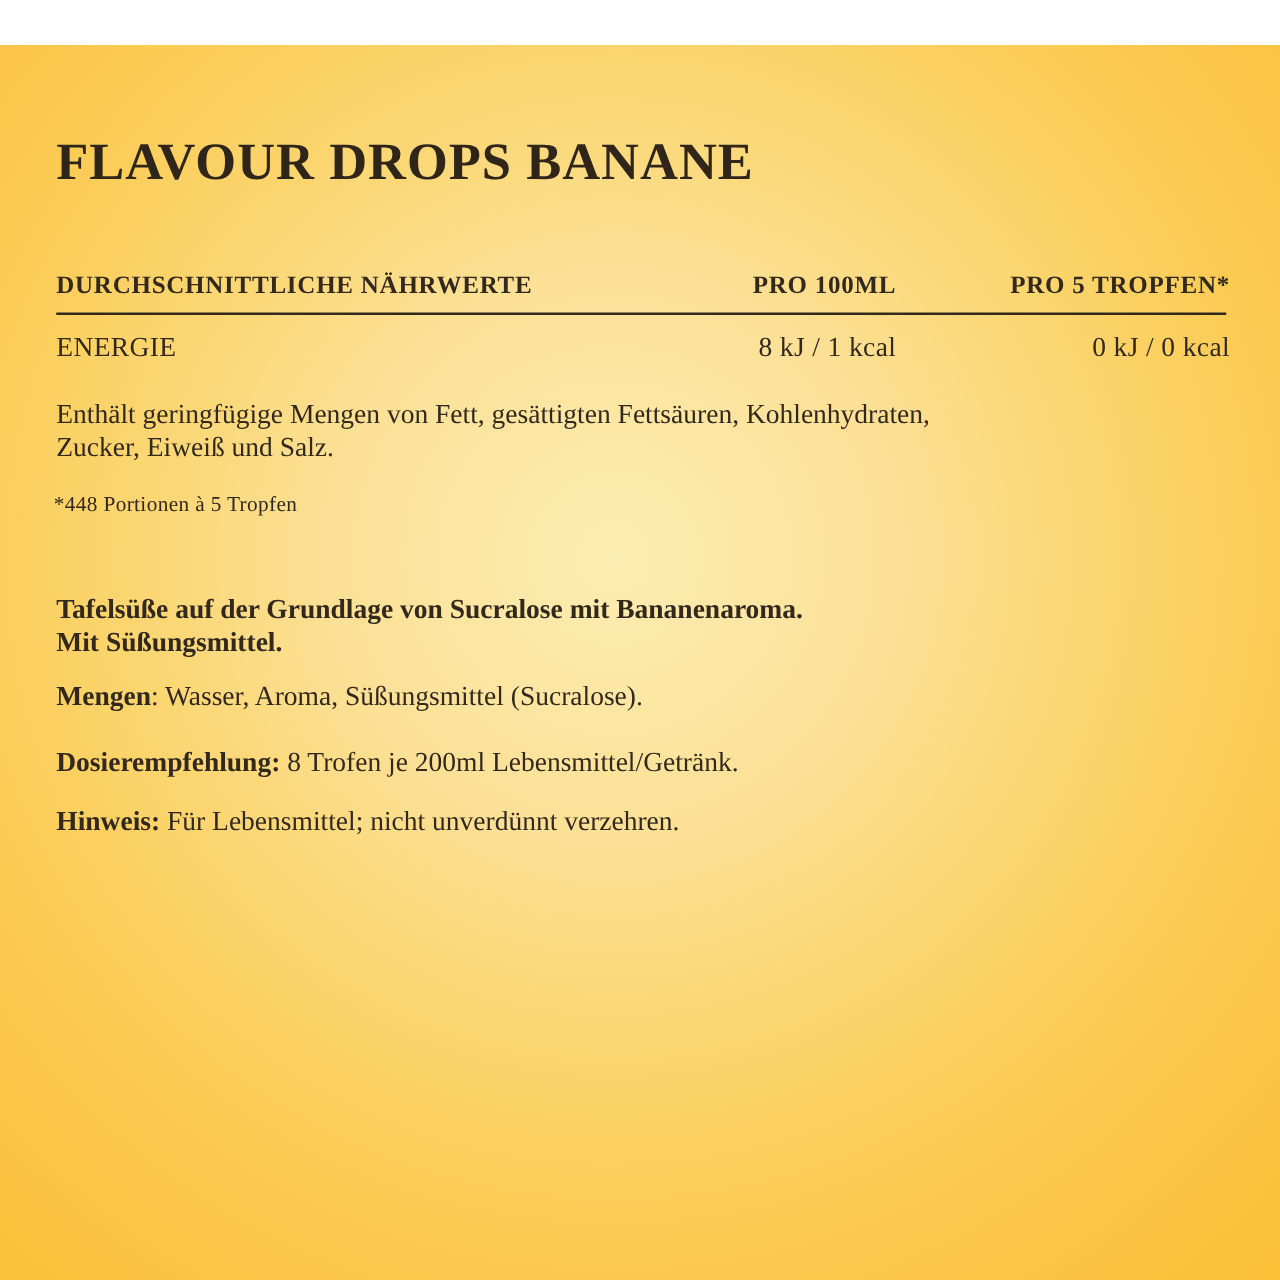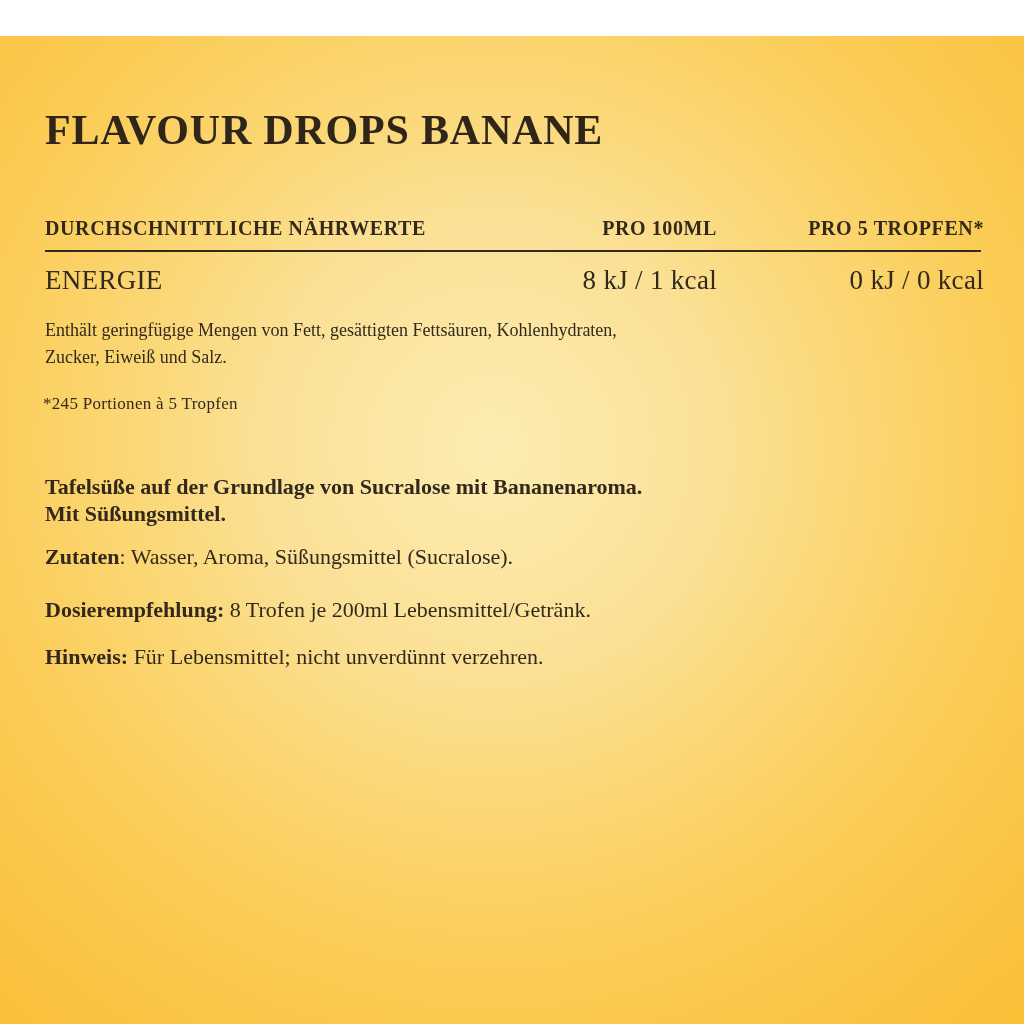--- a/index.html
+++ b/index.html
@@ -34,31 +34,31 @@
   .th-c3 { right: 40px; }
   .rule {
     position: absolute;
     left: 45px; right: 43px; top: 214px;
     height: 2px;
     background: #32291c;
   }
   .td {
     position: absolute;
     top: 229px;
-    font-size: 27px;
+    font-size: 22px;
     letter-spacing: 0.3px;
   }
   .td-name { left: 45px; }
   .td-c2 { right: 307px; }
   .td-c3 { right: 40px; }
   .trace {
     position: absolute;
     left: 45px; top: 281px;
     width: 940px;
-    font-size: 18px;
+    font-size: 22px;
     line-height: 27px;
     white-space: pre-line;
     margin: 0;
   }
   .footnote {
     position: absolute;
     left: 43px; top: 358px;
     font-size: 17px;
     letter-spacing: 0.3px;
     margin: 0;
@@ -100,24 +100,24 @@
     <div class="rule"></div>
 
     <span class="td td-name">ENERGIE</span>
     <span class="td td-c2">8 kJ / 1 kcal</span>
     <span class="td td-c3">0 kJ / 0 kcal</span>
   </div>
 
   <p class="trace">Enthält geringfügige Mengen von Fett, gesättigten Fettsäuren, Kohlenhydraten,
 Zucker, Eiweiß und Salz.</p>
 
-  <p class="footnote">*245 Portionen à 5 Tropfen</p>
+  <p class="footnote">*448 Portionen à 5 Tropfen</p>
 
   <p class="desc">Tafelsüße auf der Grundlage von Sucralose mit Bananenaroma.
 Mit Süßungsmittel.</p>
 
-  <p class="info-line line-ingredients"><b>Zutaten</b><span>: Wasser, Aroma, Süßungsmittel (Sucralose).</span></p>
+  <p class="info-line line-ingredients"><b>Mengen</b><span>: Wasser, Aroma, Süßungsmittel (Sucralose).</span></p>
 
   <p class="info-line line-dosage"><b>Dosierempfehlung:</b><span> 8 Trofen je 200ml Lebensmittel/Getränk.</span></p>
 
   <p class="info-line line-note"><b>Hinweis:</b><span> Für Lebensmittel; nicht unverdünnt verzehren.</span></p>
 
 </div>
 
 </body></html>

